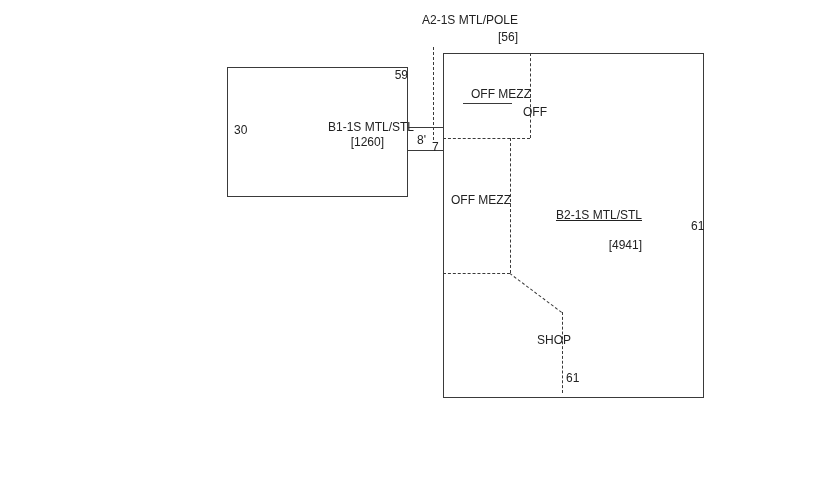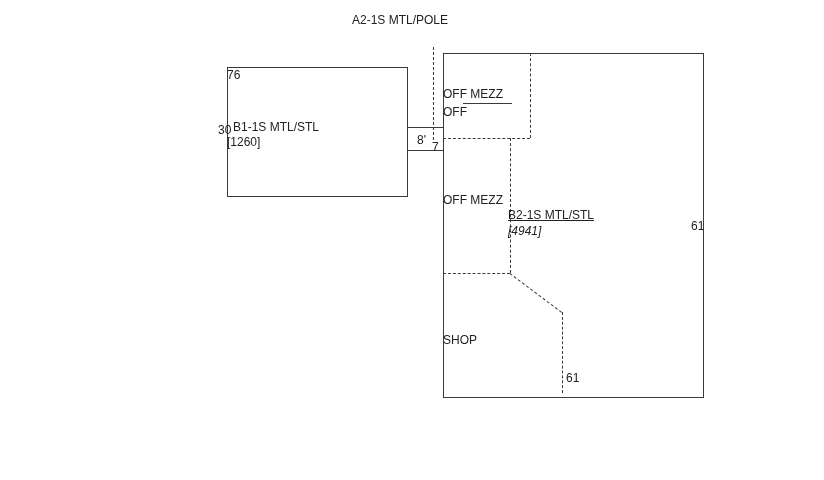--- a/index.html
+++ b/index.html
@@ -43,36 +43,37 @@
     height: 0;
     border-top: 1px dashed #3a3a3a;
     transform-origin: 0 0;
   }
   .lbl {
     position: absolute;
     white-space: nowrap;
     line-height: 13px;
   }
   .center {
-    text-align: left;
+    text-align: right;
   }
 </style>
 </head>
 <body>
 
 <div class="canvas">
 
   <div class="lbl center" style="left:352px; top:14px; width:166px;">A2-1S MTL/POLE</div>
+  <div class="lbl center" style="left:352px; top:31px; width:166px;">[56]</div>
 
   <div class="vdash" style="left:433px; top:47px; height:93px;"></div>
 
   <div class="rect" style="left:227px; top:67px; width:181px; height:130px;"></div>
 
-  <div class="lbl center" style="left:227px; top:69px; width:181px;">76</div>
-  <div class="lbl" style="left:218px; top:124px;">30</div>
+  <div class="lbl center" style="left:227px; top:69px; width:181px;">59</div>
+  <div class="lbl" style="left:234px; top:124px;">30</div>
 
   <div class="lbl center" style="left:227px; top:121px; width:181px;margin-left:6px;">B1-1S MTL/STL</div>
   <div class="lbl center" style="left:227px; top:136px; width:157px;">[1260]</div>
 
   <div class="hline" style="left:407px; top:127px; width:37px;"></div>
   <div class="hline" style="left:407px; top:150px; width:37px;"></div>
 
   <div class="lbl" style="left:417px; top:134px;">8'</div>
   <div class="lbl" style="left:432px; top:141px;">7</div>
 
@@ -84,24 +85,24 @@
   <div class="lbl center" style="left:443px; top:88px; width:88px;">OFF MEZZ</div>
   <div class="hline" style="left:463px; top:103px; width:49px;"></div>
   <div class="lbl center" style="left:443px; top:106px; width:104px;">OFF</div>
 
   <div class="vdash" style="left:510px; top:138px; height:135px;"></div>
   <div class="hdash" style="left:443px; top:273px; width:67px;"></div>
 
   <div class="lbl center" style="left:443px; top:194px; width:68px;">OFF MEZZ</div>
 
   <div class="lbl center" style="left:508px; top:209px; width:134px;text-decoration:underline;">B2-1S MTL/STL</div>
-  <div class="lbl center" style="left:508px; top:225px; width:134px;font-style:italic;">[4941]</div>
+  <div class="lbl center" style="left:508px; top:239px; width:134px;">[4941]</div>
 
   <div class="lbl" style="left:691px; top:220px;">61</div>
 
   <div class="ddash" style="left:510px; top:273px; width:65px; transform:rotate(36.9deg);"></div>
   <div class="vdash" style="left:562px; top:312px; height:81px;"></div>
 
-  <div class="lbl center" style="left:443px; top:334px; width:110px;">SHOP</div>
+  <div class="lbl center" style="left:461px; top:334px; width:110px;">SHOP</div>
 
   <div class="lbl" style="left:566px; top:372px;">61</div>
 
 </div>
 
 </body></html>

